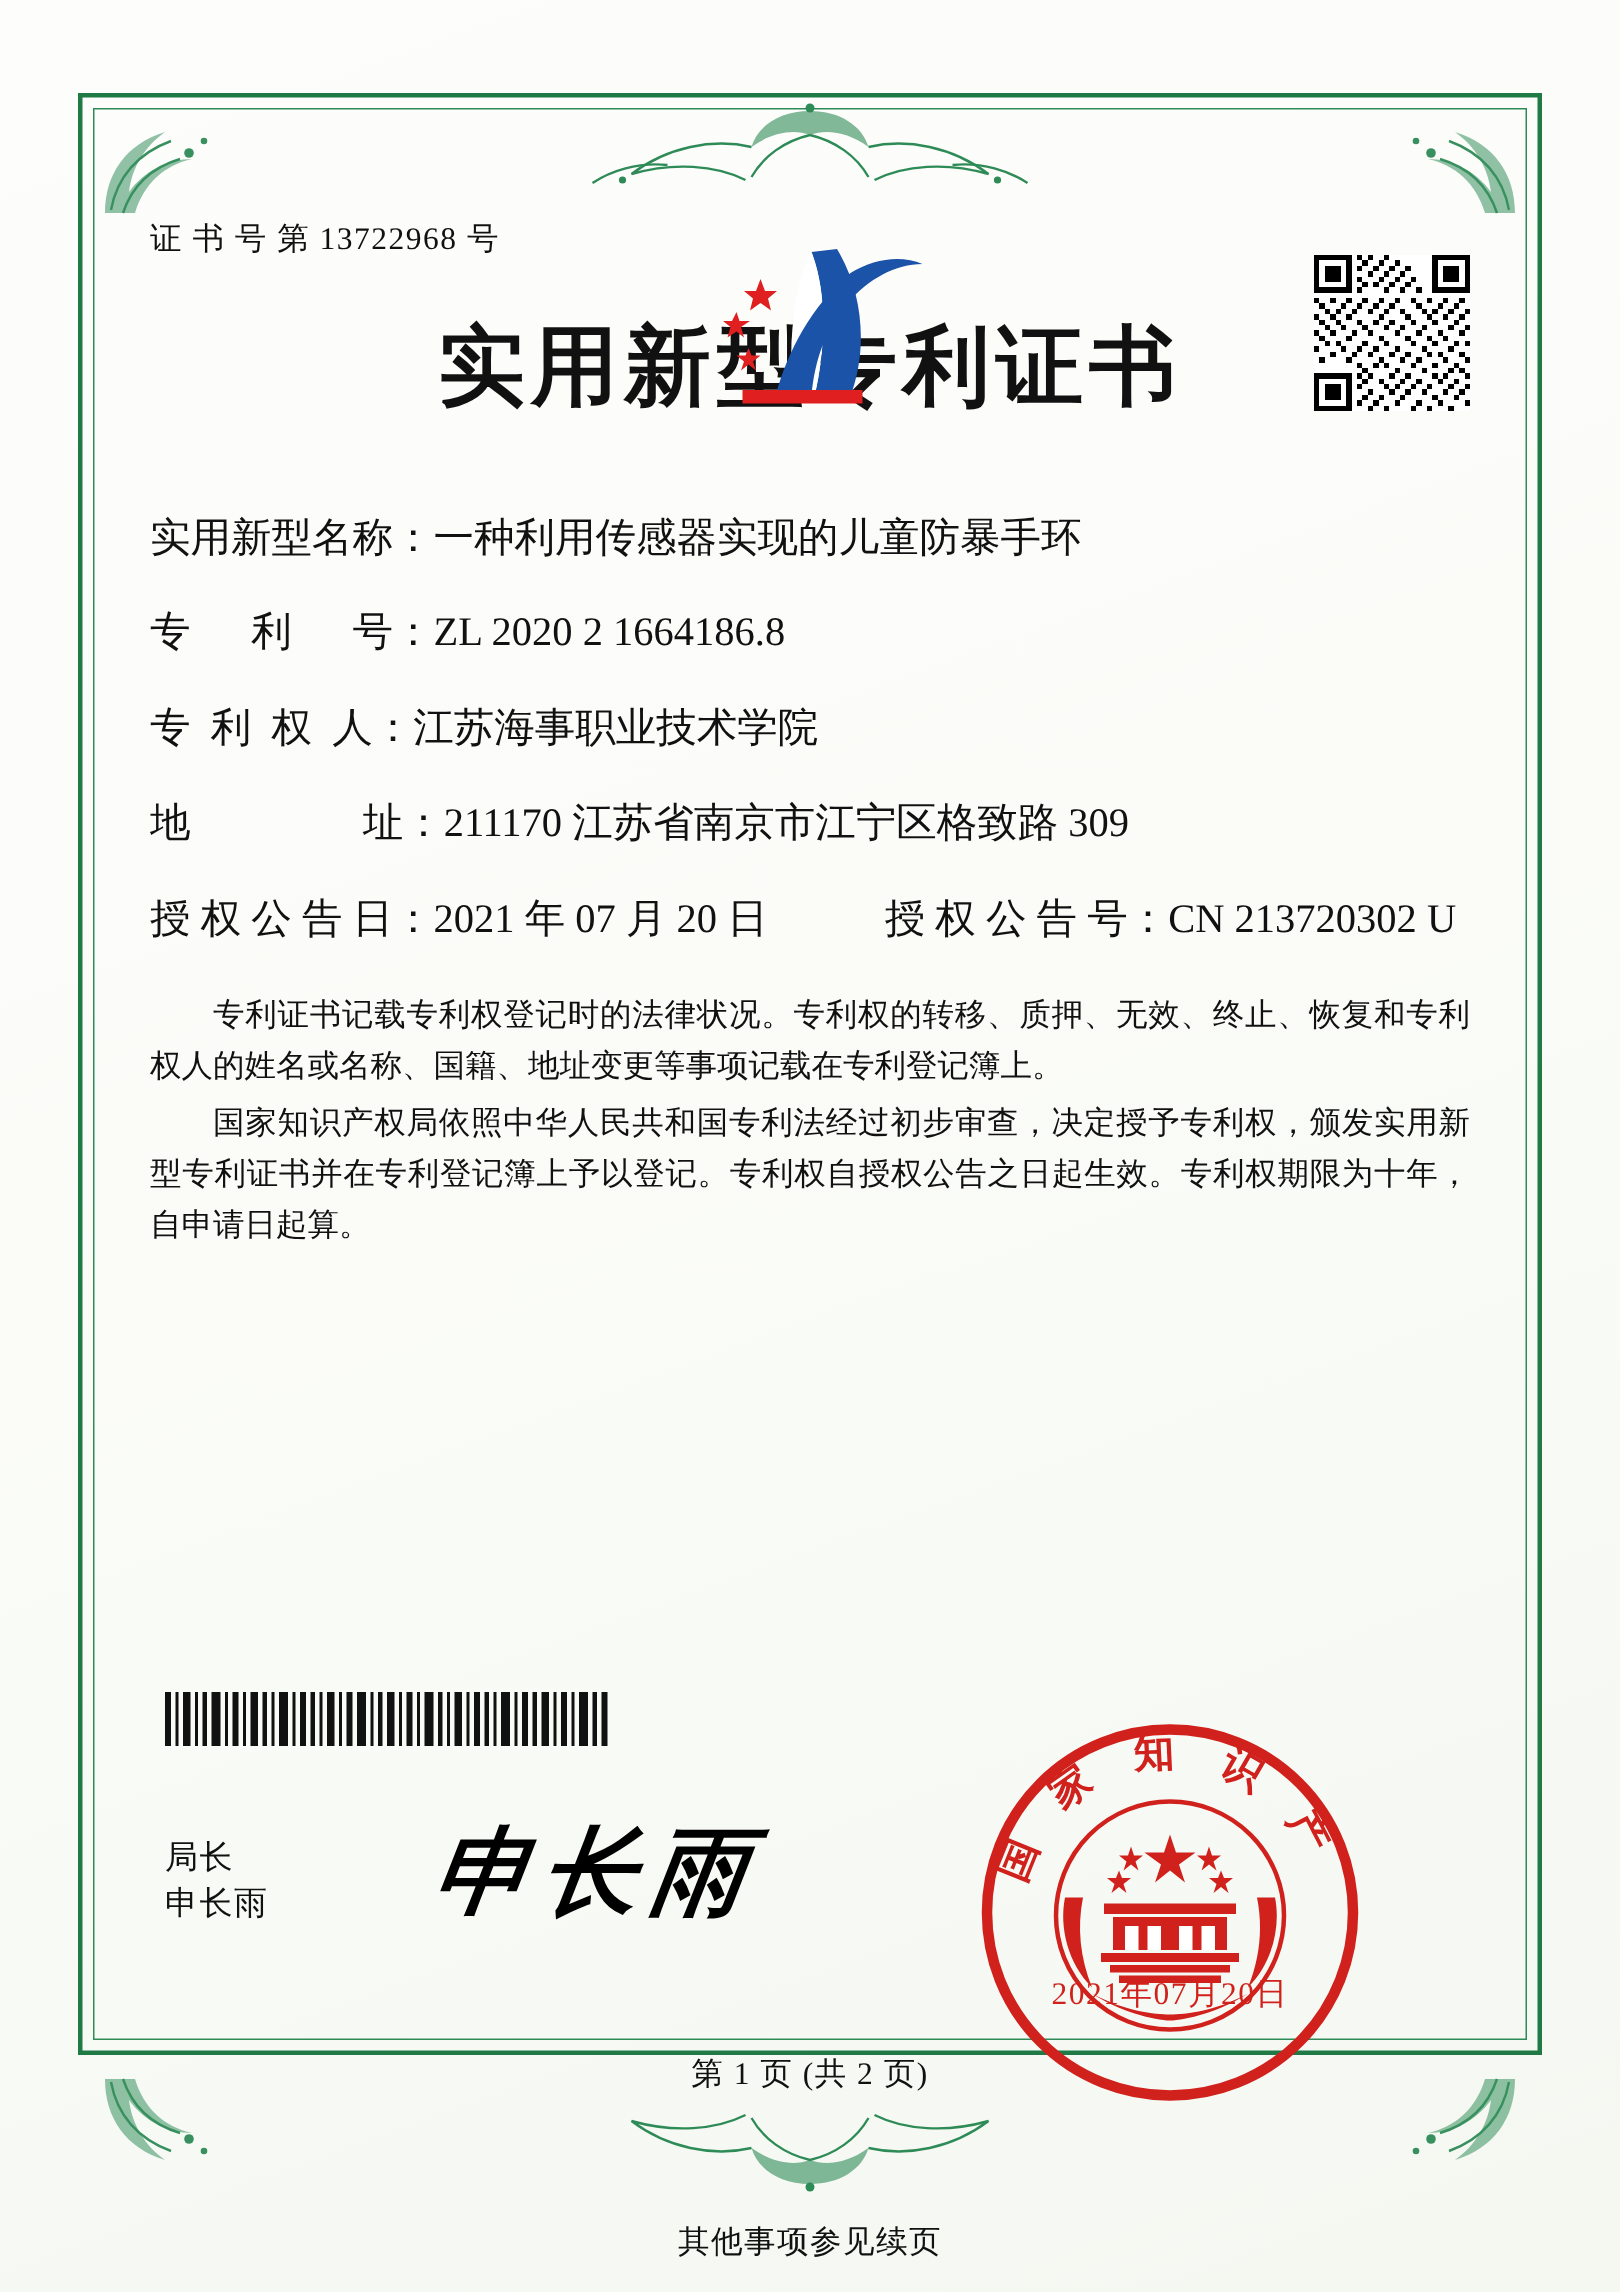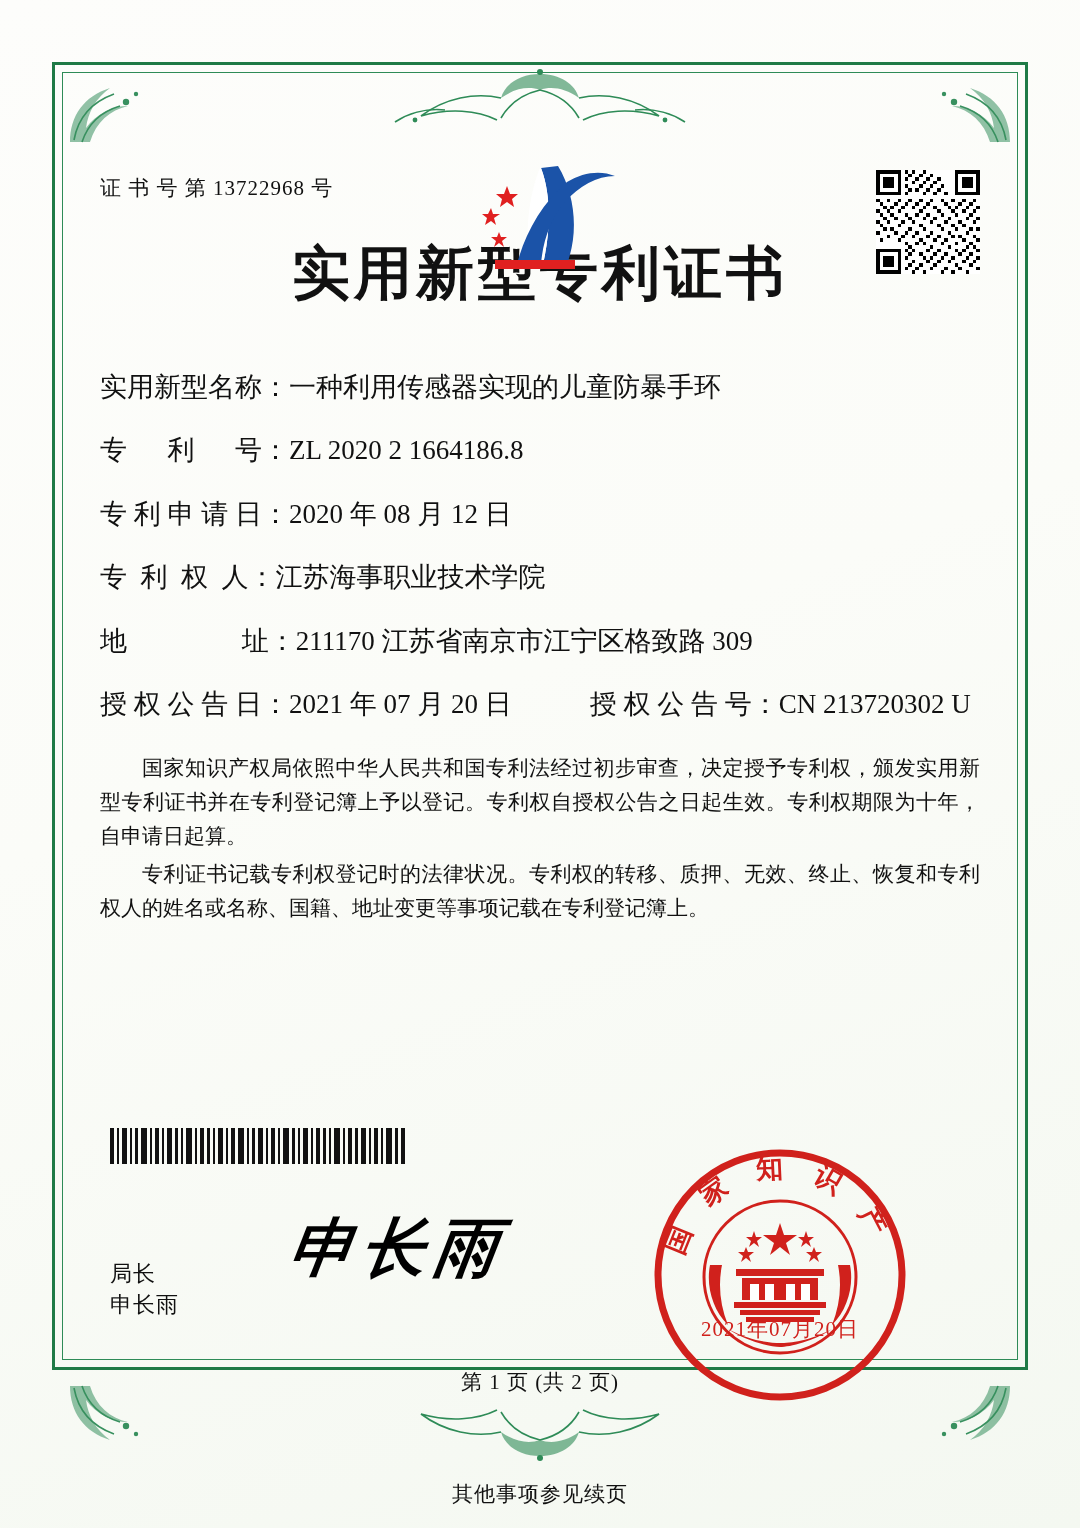--- a/index.html
+++ b/index.html
@@ -96,21 +96,21 @@
     position: absolute;
     left: 100px; top: 110px;
     width: 880px;
     z-index: 3;
   }
 
   #cert-no {
     font-size: 21px;
     letter-spacing: 1px;
     color: #111;
-    margin-top: 64px;
+    margin-top: 35px;
   }
 
   #qr {
     position: absolute;
     right: 0; top: 60px;
     width: 104px; height: 104px;
     background: #fff;
   }
   #qr svg { display:block; }
 
@@ -189,21 +189,20 @@
   
   #signature-block {
     position: absolute;
     left: 110px;
     top: 1222px;
     z-index: 3;
     font-size: 22px;
     line-height: 1.42;
     color: #111;
     letter-spacing: 1px;
-    margin-top: 36px;
   }
   #handwriting {
     position: absolute;
     left: 290px;
     top: 1205px;
     z-index: 4;
     font-size: 64px;
     font-family: "Liberation Serif","DejaVu Serif",serif;
     font-weight: bold;
     font-style: italic;
@@ -561,42 +560,38 @@
     <div id="fields">
       <div class="field-row">
         <span class="field-label">实用新型名称：</span>
         <span class="field-value">一种利用传感器实现的儿童防暴手环</span>
       </div>
       <div class="field-row">
         <span class="field-label">专　  利　  号：</span>
         <span class="field-value">ZL 2020 2 1664186.8</span>
       </div>
       <div class="field-row">
-        <span class="field-label">专 利 申 请 日：</span>
-        <span class="field-value">2020 年 08 月 12 日</span>
-      </div>
-      <div class="field-row">
         <span class="field-label">专  利  权  人：</span>
         <span class="field-value">江苏海事职业技术学院</span>
       </div>
       <div class="field-row">
         <span class="field-label">地　　　　 址：</span>
         <span class="field-value">211170 江苏省南京市江宁区格致路 309</span>
       </div>
       <div class="field-row split">
         <span class="field-label">授 权 公 告 日：</span>
         <span>2021 年 07 月 20 日</span>
         <span class="field-right">授 权 公 告 号：</span>
         <span>CN 213720302 U</span>
       </div>
     </div>
 
     <div id="paragraphs">
+      <p>专利证书记载专利权登记时的法律状况。专利权的转移、质押、无效、终止、恢复和专利权人的姓名或名称、国籍、地址变更等事项记载在专利登记簿上。</p>
       <p>国家知识产权局依照中华人民共和国专利法经过初步审查，决定授予专利权，颁发实用新型专利证书并在专利登记簿上予以登记。专利权自授权公告之日起生效。专利权期限为十年，自申请日起算。</p>
-      <p>专利证书记载专利权登记时的法律状况。专利权的转移、质押、无效、终止、恢复和专利权人的姓名或名称、国籍、地址变更等事项记载在专利登记簿上。</p>
     </div>
   </div>
 
   <div id="barcode">
     <div class="bar" style="left:0px;width:4px"></div>
     <div class="bar" style="left:7px;width:2px"></div>
     <div class="bar" style="left:12px;width:5px"></div>
     <div class="bar" style="left:20px;width:2px"></div>
     <div class="bar" style="left:25px;width:3px"></div>
     <div class="bar" style="left:31px;width:6px"></div>

